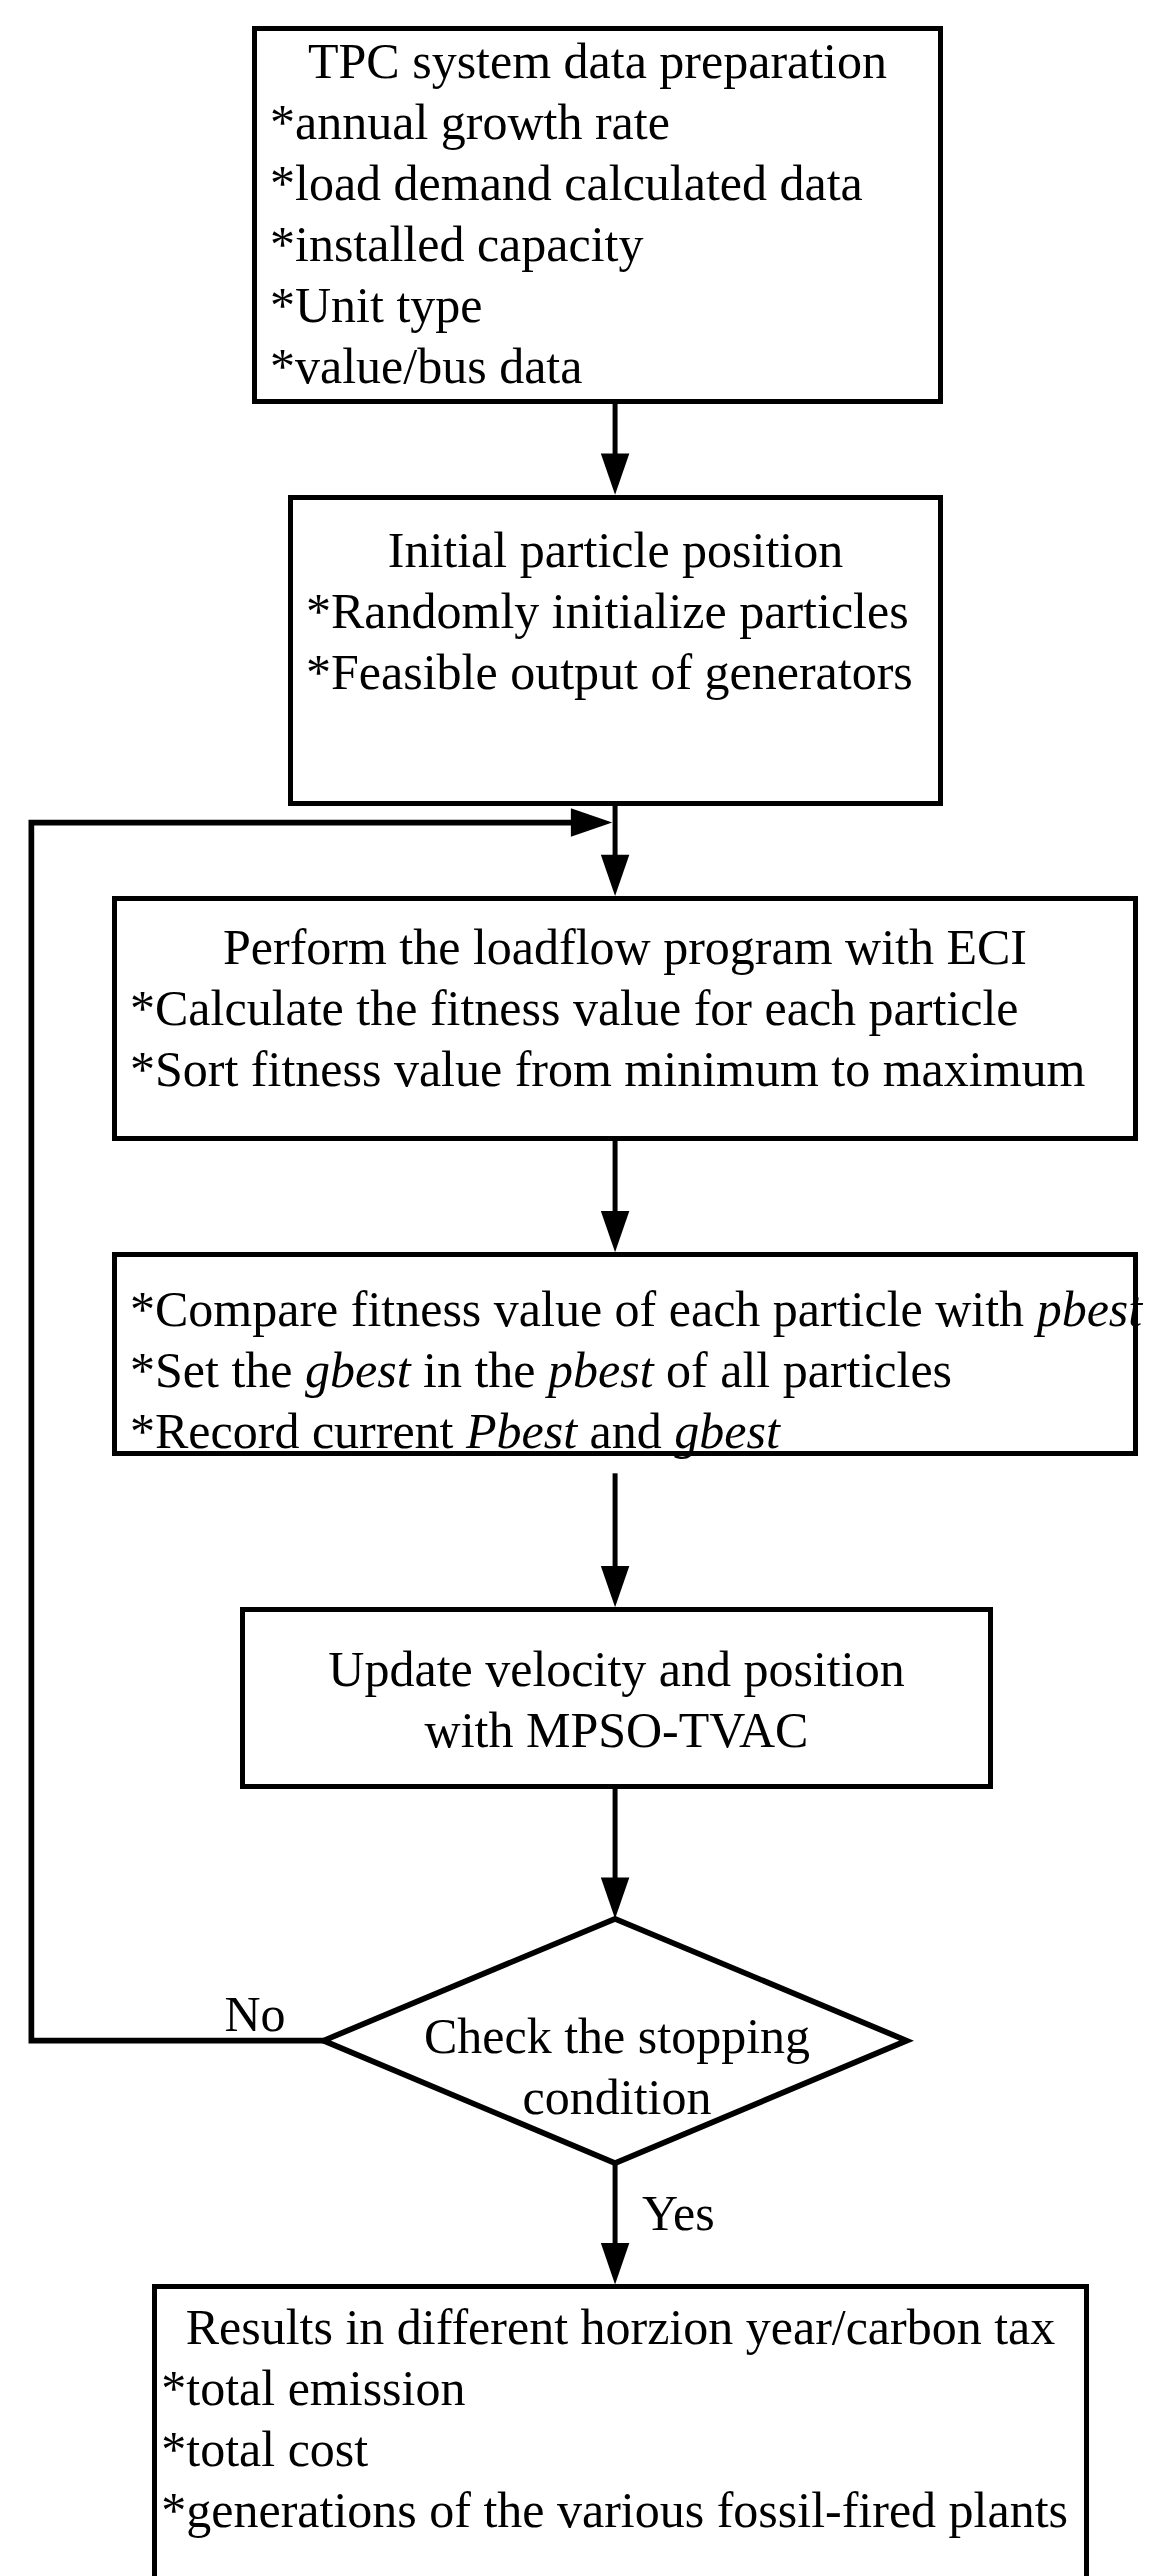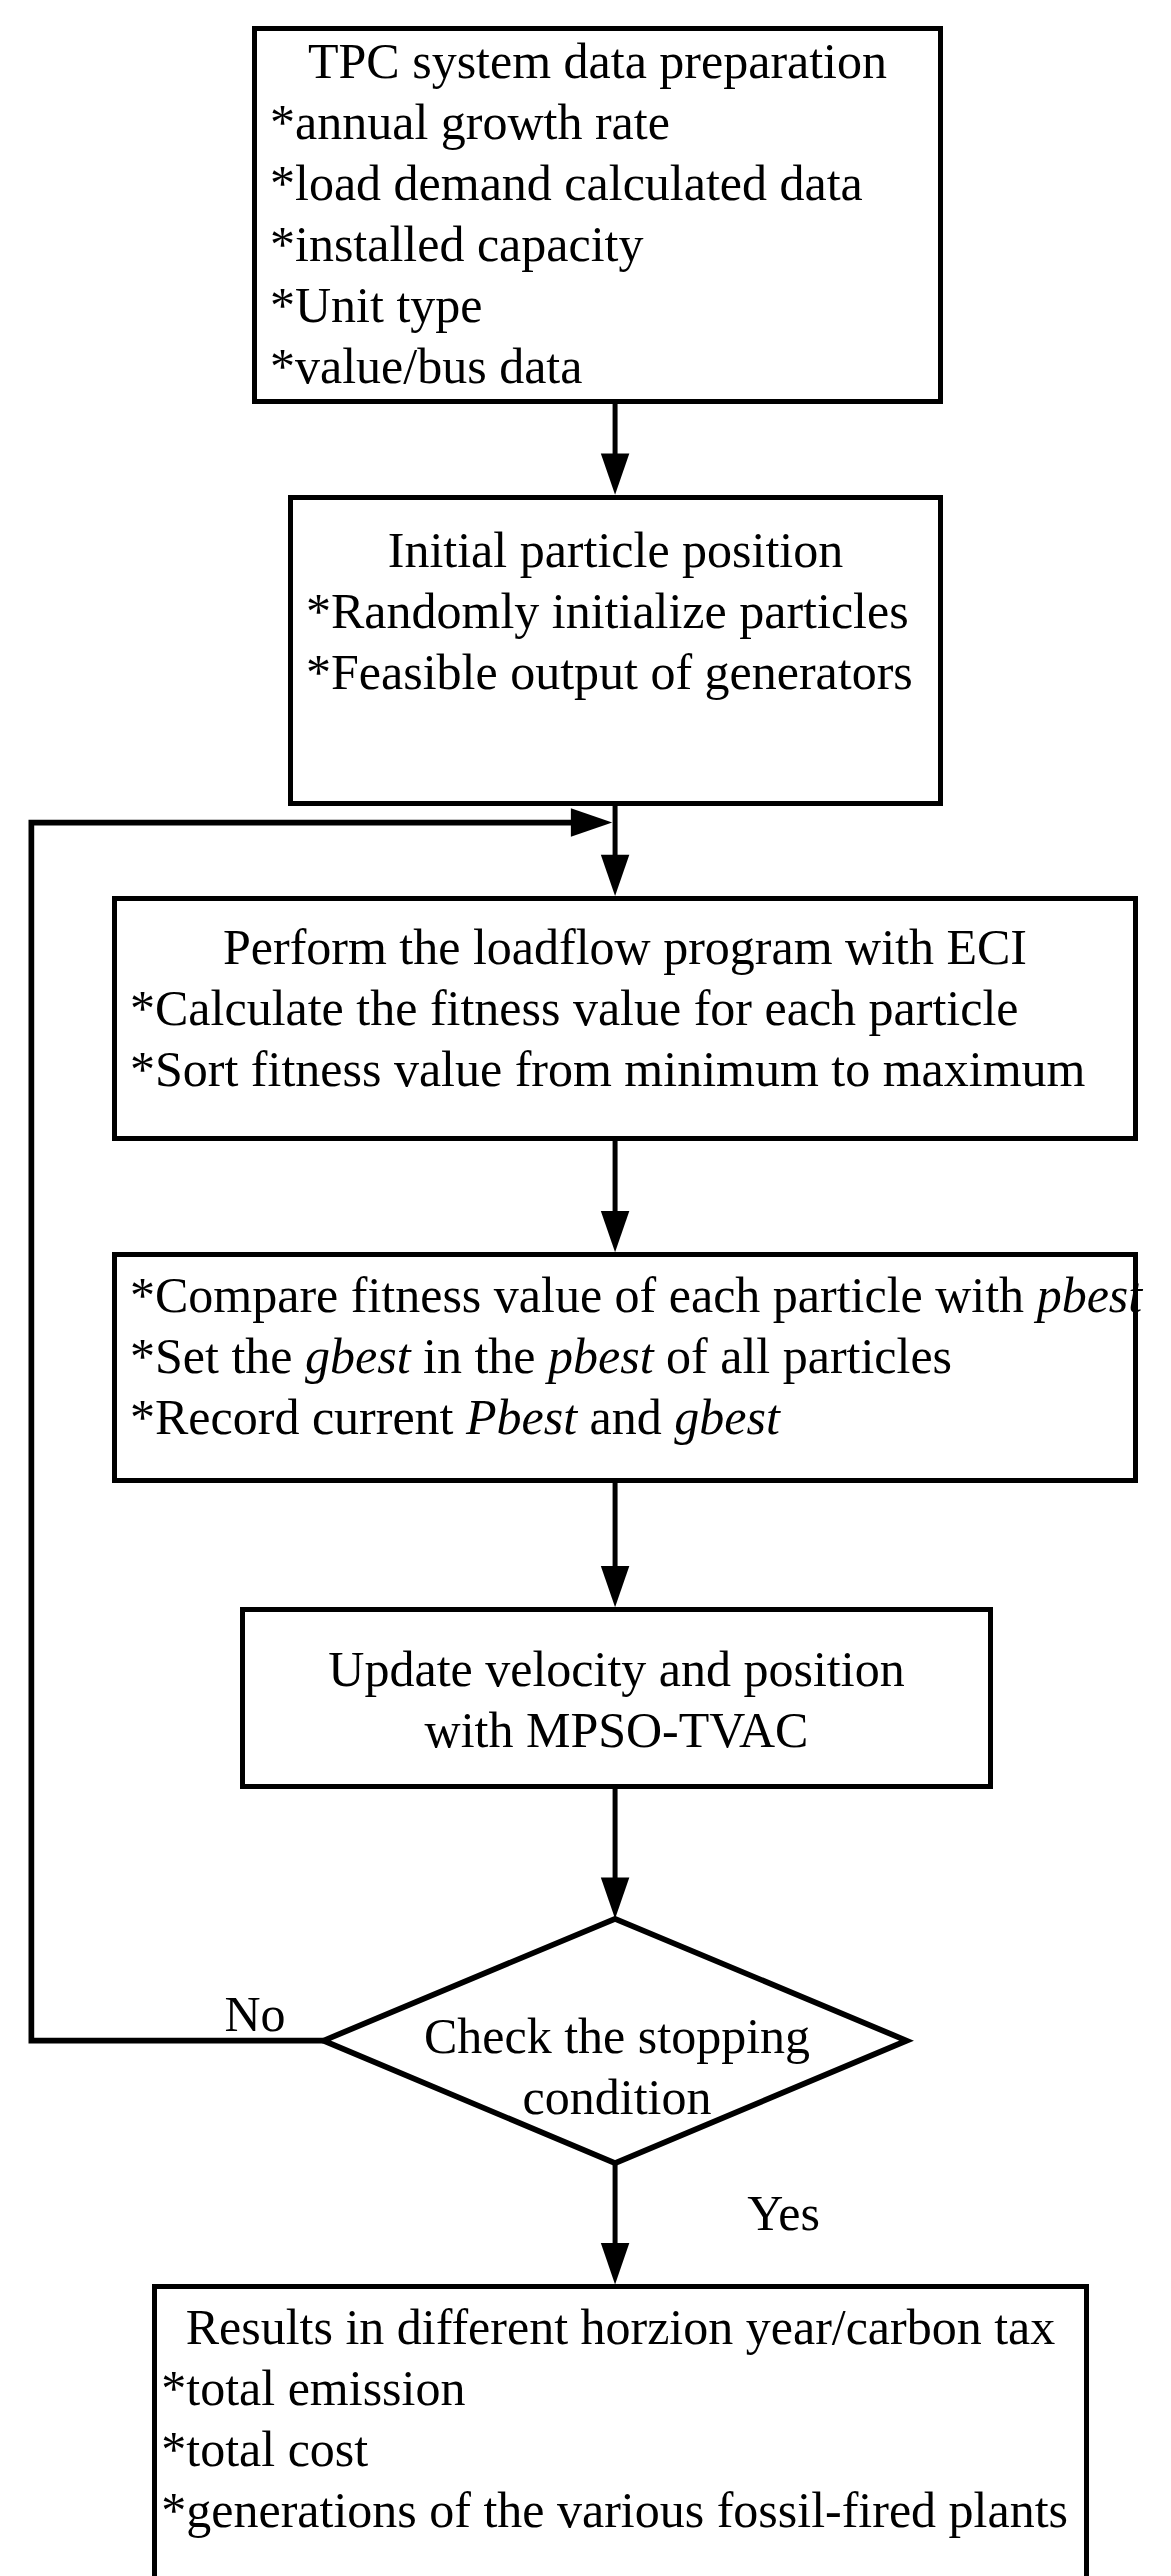--- a/index.html
+++ b/index.html
@@ -41,21 +41,21 @@
     text-align: center;
     white-space: nowrap;
   }
   .edge-label {
     position: absolute;
     font-size: 50px;
     line-height: 61px;
     white-space: nowrap;
   }
   .label-no  { left: 214px; top: 1984px; width: 82px; text-align: center; }
-  .label-yes { left: 642px; top: 2183px; width: 178px; text-align: right; }
+  .label-yes { left: 642px; top: 2183px; width: 178px; text-align: left; }
 </style>
 </head>
 <body>
 
 <div class="canvas">
 
   <svg class="connectors" viewBox="0 0 1643 3614" xmlns="http://www.w3.org/2000/svg">
 
     <polyline points="454,2863 44,2863 44,1154 803,1154" fill="none" stroke="#000000" stroke-width="8"></polyline>
     <polygon points="801,1134 801,1174 859,1154" fill="#000000"></polygon>
@@ -107,21 +107,21 @@
     <div class="line bullet">*Randomly initialize particles</div>
     <div class="line bullet">*Feasible output of generators</div>
   </div>
 
   <div class="box" style="left:112px; top:896px; width:1026px; height:245px; padding-top:15.7px;">
     <div class="line title">Perform the loadflow program with ECI</div>
     <div class="line bullet">*Calculate the fitness value for each particle</div>
     <div class="line bullet">*Sort fitness value from minimum to maximum</div>
   </div>
 
-  <div class="box" style="left:112px; top:1252px; width:1026px; height:231px; padding-top:8px;">
+  <div class="box" style="left:112px; top:1252px; width:1026px; height:204px; padding-top:22px;">
     <div class="line bullet"><span>*Compare fitness value of each particle with </span><span class="it">pbest</span></div>
     <div class="line bullet"><span>*Set the </span><span class="it">gbest</span><span> in the </span><span class="it">pbest</span><span> of all particles</span></div>
     <div class="line bullet"><span>*Record current </span><span class="it">Pbest</span><span> and </span><span class="it">gbest</span></div>
   </div>
 
   <div class="box" style="left:240px; top:1607px; width:753px; height:182px; padding-top:27px;">
     <div class="line centered">Update velocity and position</div>
     <div class="line centered">with MPSO-TVAC</div>
   </div>
 

